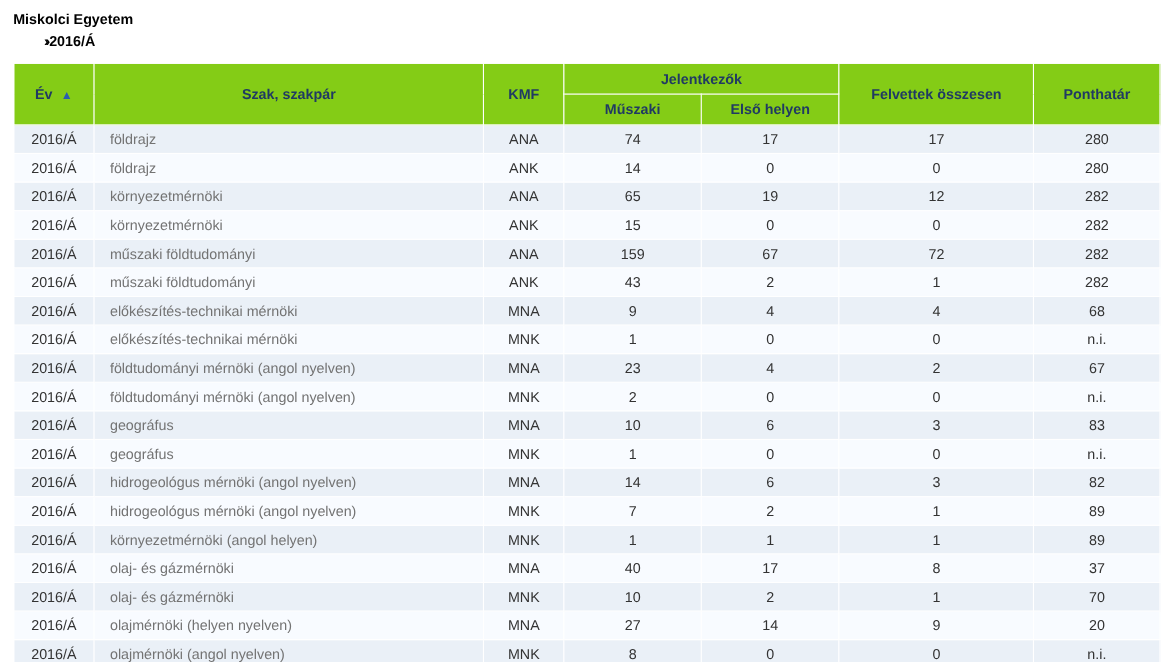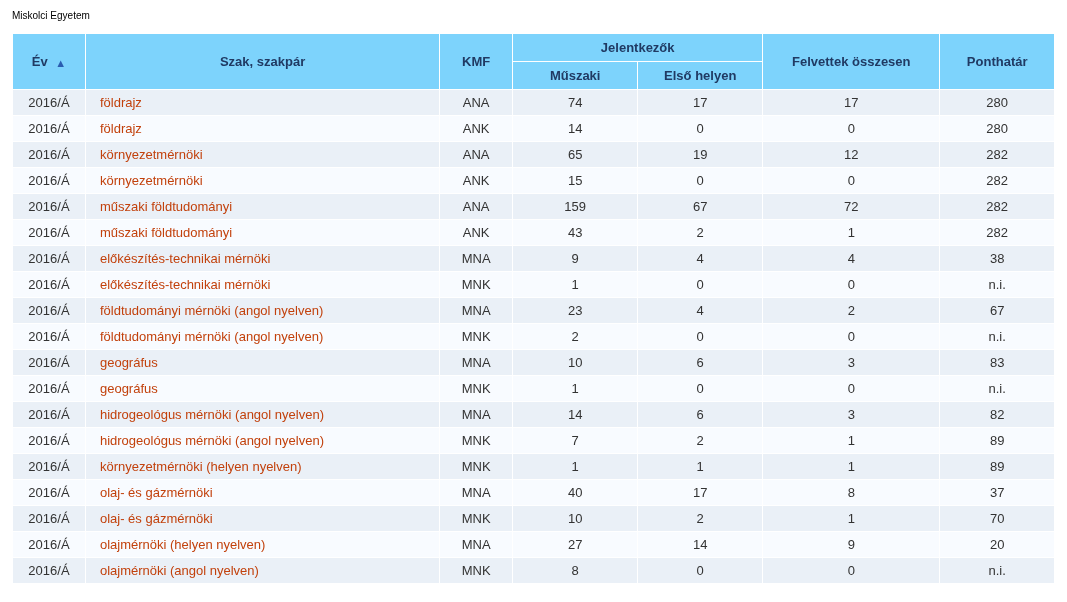--- a/index.html
+++ b/index.html
@@ -5,38 +5,38 @@
   * { box-sizing: border-box; }
   body {
     margin: 0;
     padding: 8px 12px;
     font-family: Arial, Helvetica, sans-serif;
     font-size: 13px;
     background: #fff;
     color: #000;
   }
   .breadcrumb {
-    font-size: 10px;
-    font-weight: normal;
+    font-size: 13px;
+    font-weight: bold;
     line-height: 1.5;
     margin-bottom: 10px;
   }
   .breadcrumb .l2 { padding-left: 14px; }
   .breadcrumb .l3 { padding-left: 28px; }
   .breadcrumb .arrows {
     letter-spacing: -3px;
     margin-right: 2px;
   }
   table {
     width: 100%;
     border-collapse: collapse;
     font-size: 13px;
   }
   thead th {
-    background: #7dd3fc;
+    background: #84cc16;
     color: #203a63;
     font-weight: bold;
     text-align: center;
     padding: 6px 8px;
     border: 1px solid #fff;
   }
   .sort-ind {
     color: #2a5db0;
     font-size: 11px;
     margin-left: 4px;
@@ -45,37 +45,40 @@
   tbody td {
     padding: 5px 8px;
     border: 1px solid #fff;
     text-align: center;
     color: #333;
   }
   tbody tr:nth-child(odd)  td { background: #eaf0f7; }
   tbody tr:nth-child(even) td { background: #f8fbff; }
   tbody td.szak {
     text-align: left;
-    color: #c2410c;
+    color: #737373;
     font-weight: normal;
     padding-left: 14px;
   }
   col.ev   { width: 7%; }
   col.szak { width: 34%; }
   col.kmf  { width: 7%; }
   col.ossz { width: 12%; }
   col.elso { width: 12%; }
   col.felv { width: 17%; }
   col.pont { width: 11%; }
 </style>
 </head>
 <body>
 
 <div class="breadcrumb">
   <div>Miskolci Egyetem</div>
+  <div class="l3">
+    <span class="arrows">››</span><span>2016/Á</span>
+  </div>
 </div>
 
 <table>
   <colgroup>
     <col class="ev">
       <col class="szak">
       <col class="kmf">
       <col class="ossz">
       <col class="elso">
       <col class="felv">
@@ -153,21 +156,21 @@
         <td>1</td>
         <td>282</td>
       </tr>
       <tr>
         <td>2016/Á</td>
         <td class="szak">előkészítés-technikai mérnöki</td>
         <td>MNA</td>
         <td>9</td>
         <td>4</td>
         <td>4</td>
-        <td>38</td>
+        <td>68</td>
       </tr>
       <tr>
         <td>2016/Á</td>
         <td class="szak">előkészítés-technikai mérnöki</td>
         <td>MNK</td>
         <td>1</td>
         <td>0</td>
         <td>0</td>
         <td>n.i.</td>
       </tr>
@@ -220,21 +223,21 @@
         <td>2016/Á</td>
         <td class="szak">hidrogeológus mérnöki (angol nyelven)</td>
         <td>MNK</td>
         <td>7</td>
         <td>2</td>
         <td>1</td>
         <td>89</td>
       </tr>
       <tr>
         <td>2016/Á</td>
-        <td class="szak">környezetmérnöki (helyen nyelven)</td>
+        <td class="szak">környezetmérnöki (angol helyen)</td>
         <td>MNK</td>
         <td>1</td>
         <td>1</td>
         <td>1</td>
         <td>89</td>
       </tr>
       <tr>
         <td>2016/Á</td>
         <td class="szak">olaj- és gázmérnöki</td>
         <td>MNA</td>

